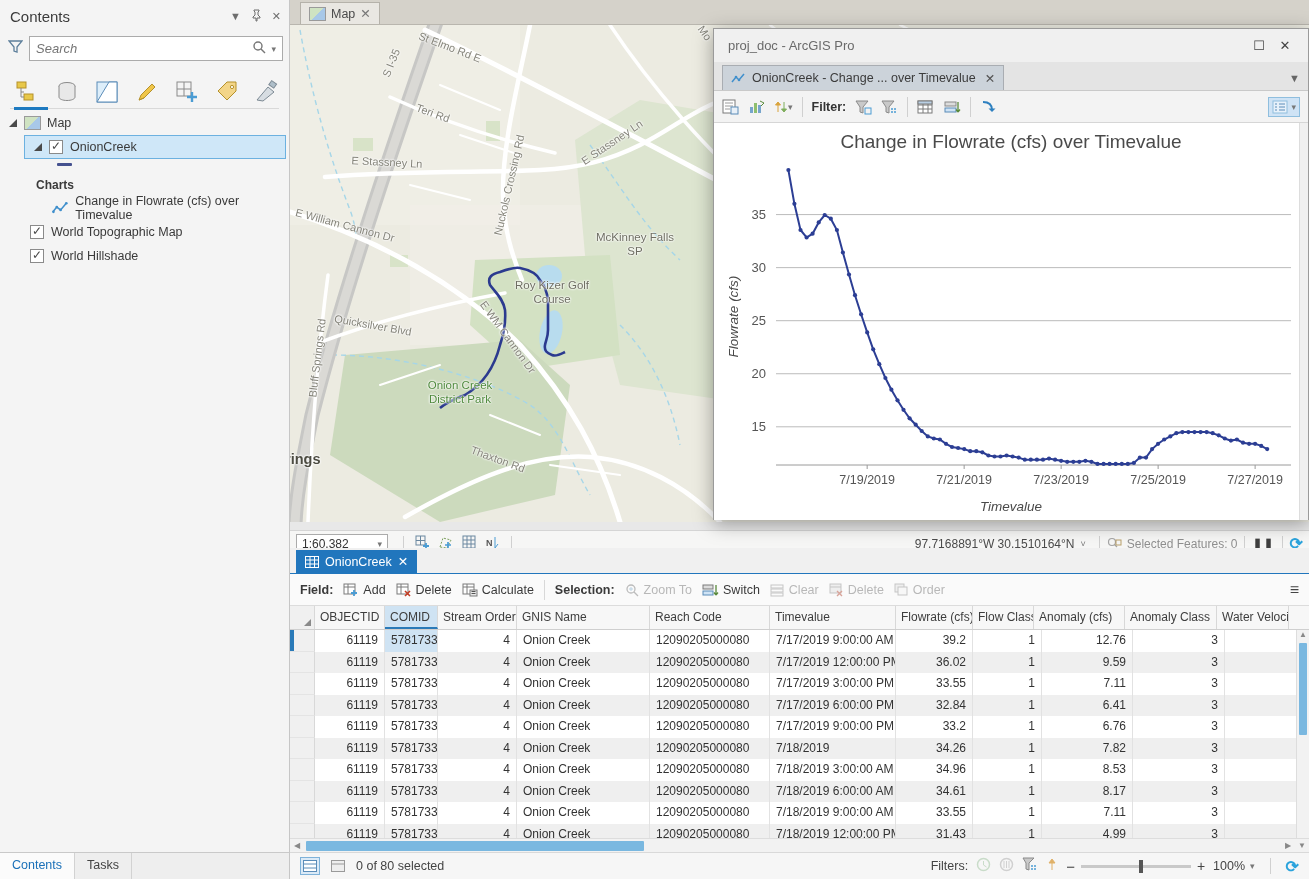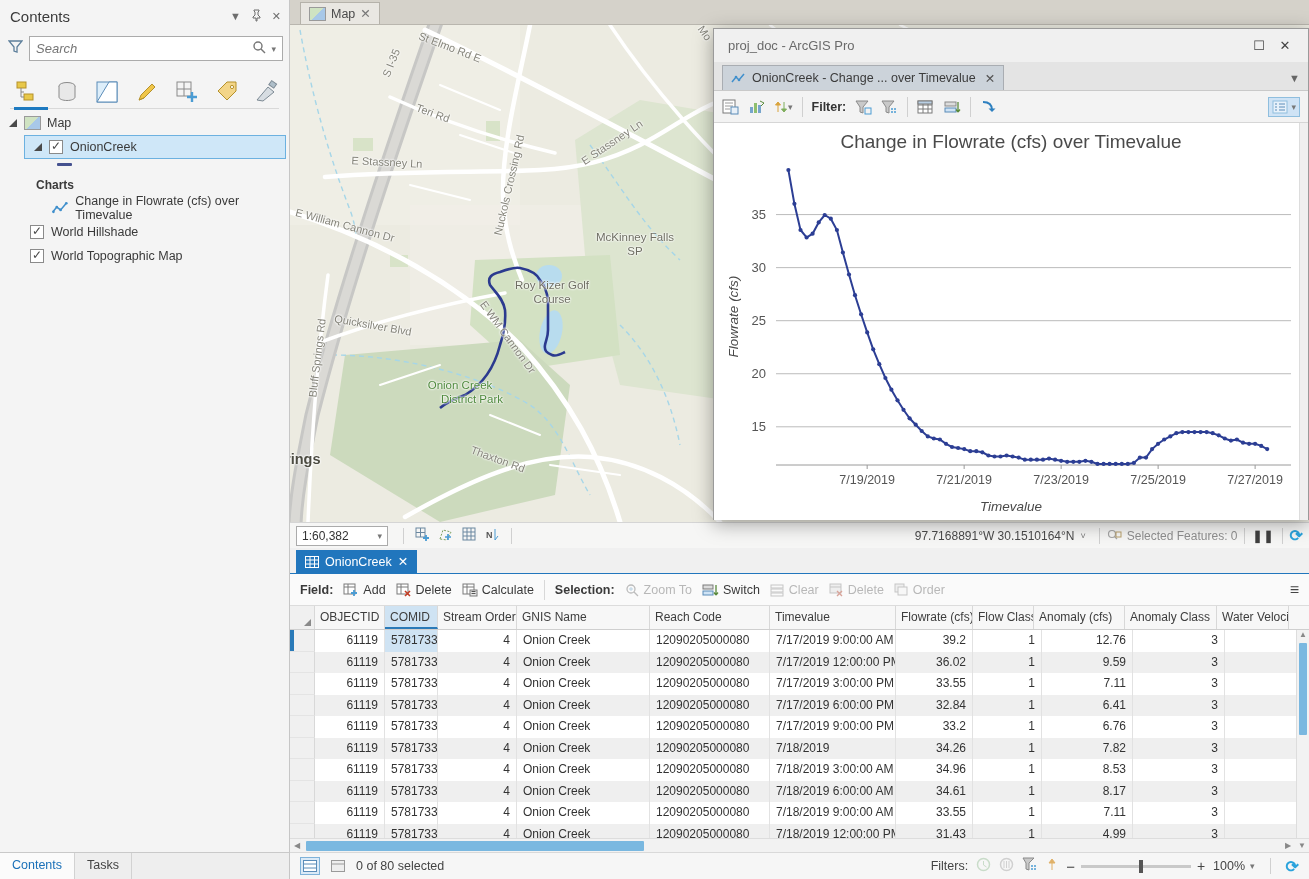--- a/index.html
+++ b/index.html
@@ -38,21 +38,21 @@
   
   .map-region { position:absolute; left:290px; top:0; width:1019px; height:548px; z-index:1; }
   .map-tabbar { height:25px; background:#d5d2ca; display:flex; align-items:flex-end; border-bottom:1px solid #b9b6ae; }
   .map-tab { display:flex; align-items:center; gap:5px; background:#e9e7e2; border:1px solid #b5b2aa; border-bottom:none; height:22px; margin-left:10px; padding:0 8px; font-size:12.5px; color:#4a4a4a; cursor:pointer; }
   .map-canvas { position:relative; width:1019px; height:497px; background:#ecebe1; overflow:hidden; cursor:crosshair; }
   .mlabel { position:absolute; white-space:nowrap; text-shadow:0 0 2px #fff,0 0 2px #fff,0 0 3px #fff; pointer-events:none; }
   .mlabel.road { font-size:11px; color:#85847a; }
   .mlabel.place { font-size:11.5px; color:#6e6e62; }
   .mlabel.park { font-size:11.5px; color:#4f8a3d; }
   .mlabel.city { font-size:14.5px; color:#4c4b41; font-weight:bold; }
-  .map-statusbar { height:26px; background:#f6f6f5; border-top:1px solid #d5d5d5; display:flex; align-items:center; font-size:12px; color:#555; padding:0 6px; }
+  .map-statusbar { height:26px; background:#f6f6f5; border-top:1px solid #d5d5d5; display:flex; align-items:center; font-size:12px; color:#555; padding:0 6px;margin-top:8px; }
   .scale-combo { display:flex; align-items:center; justify-content:space-between; width:92px; height:20px; background:#fff; border:1px solid #ababab; padding:0 5px; margin-right:8px; cursor:pointer; font-size:12px; color:#333; }
   .ms-sep { width:1px; height:16px; background:#d0d0d0; margin:0 7px; }
   .ms-icon { margin:0 4px; color:#5d7f9b; font-size:13px; cursor:pointer; }
   .coords { margin-left:auto; margin-right:6px; color:#4a4a4a; display:flex; align-items:center; gap:6px; cursor:pointer; }
   .sel-feat { color:#8f8f8f; display:flex; align-items:center; gap:5px; }
   .pause-icon { color:#3f3f3f; font-weight:bold; letter-spacing:1px; font-size:12px; cursor:pointer; }
   .refresh-icon { color:#2ba3dc; font-size:16px; font-weight:bold; cursor:pointer; }
 
   
   .chart-window { position:absolute; left:713px; top:28px; width:596px; height:492px; background:#fff; border:1px solid #9a9a9a; box-shadow:0 4px 18px rgba(0,0,0,.35); z-index:50; }
@@ -219,25 +219,25 @@
             <path d="M1 11l4-5 4 3 6-7" fill="none" stroke="#3f8fcc" stroke-width="1.6"></path>
             <circle cx="1.5" cy="11" r="1.4" fill="#3f8fcc"></circle>
             <circle cx="5" cy="6" r="1.4" fill="#3f8fcc"></circle>
             <circle cx="9" cy="9" r="1.4" fill="#3f8fcc"></circle>
             <circle cx="15" cy="2" r="1.4" fill="#3f8fcc"></circle>
           </svg>
         <span>Change in  Flowrate (cfs) over Timevalue</span>
       </div>
       <div class="tree-row" style="padding-left:30px;">
         <span class="checkbox checked"></span>
-        <span>World Hillshade</span>
+        <span>World Topographic Map</span>
       </div>
       <div class="tree-row" style="padding-left:30px;">
         <span class="checkbox checked"></span>
-        <span>World Topographic Map</span>
+        <span>World Hillshade</span>
       </div>
     </div>
   </div>
 
   <div class="bl-tabs">
     <div class="bl-tab active">Contents</div>
     <div class="bl-tab">Tasks</div>
   </div>
 
   <div class="map-region">
@@ -299,21 +299,21 @@
           <div class="mlabel road" style="left: 322px; top: 117px; transform: translate(-50%, -50%) rotate(-34deg);">E Stassney Ln</div>
           <div class="mlabel road" style="left: 55px; top: 200px; transform: translate(-50%, -50%) rotate(15deg);">E William Cannon Dr</div>
           <div class="mlabel place" style="left: 345px; top: 212px; transform: translate(-50%, -50%) rotate(0deg);">McKinney Falls</div>
           <div class="mlabel place" style="left: 345px; top: 226px; transform: translate(-50%, -50%) rotate(0deg);">SP</div>
           <div class="mlabel place" style="left: 262px; top: 260px; transform: translate(-50%, -50%) rotate(0deg);">Roy Kizer Golf</div>
           <div class="mlabel place" style="left: 262px; top: 274px; transform: translate(-50%, -50%) rotate(0deg);">Course</div>
           <div class="mlabel road" style="left: 83px; top: 300px; transform: translate(-50%, -50%) rotate(10deg);">Quicksilver Blvd</div>
           <div class="mlabel road" style="left: 27px; top: 333px; transform: translate(-50%, -50%) rotate(-83deg);">Bluff Springs Rd</div>
           <div class="mlabel road" style="left: 218px; top: 312px; transform: translate(-50%, -50%) rotate(54deg);">E WM Cannon Dr</div>
           <div class="mlabel park" style="left: 170px; top: 360px; transform: translate(-50%, -50%) rotate(0deg);">Onion Creek</div>
-          <div class="mlabel park" style="left: 182px; top: 374px; transform: translate(-50%, -50%) rotate(0deg);">District Park</div>
+          <div class="mlabel park" style="left: 170px; top: 374px; transform: translate(-50%, -50%) rotate(0deg);">District Park</div>
           <div class="mlabel city" style="left: -15px; top: 434px; transform: translate(-50%, -50%) rotate(0deg);">Bluff Springs</div>
           <div class="mlabel road" style="left: 208px; top: 434px; transform: translate(-50%, -50%) rotate(20deg);">Thaxton Rd</div>
           <div class="mlabel road" style="left: 415px; top: 8px; transform: translate(-50%, -50%) rotate(55deg);">Mo</div>
         </div>
     </div>
     <div class="map-statusbar">
       <div class="scale-combo">
         <span>1:60,382</span>
         <span class="caret">▾</span>
       </div>

